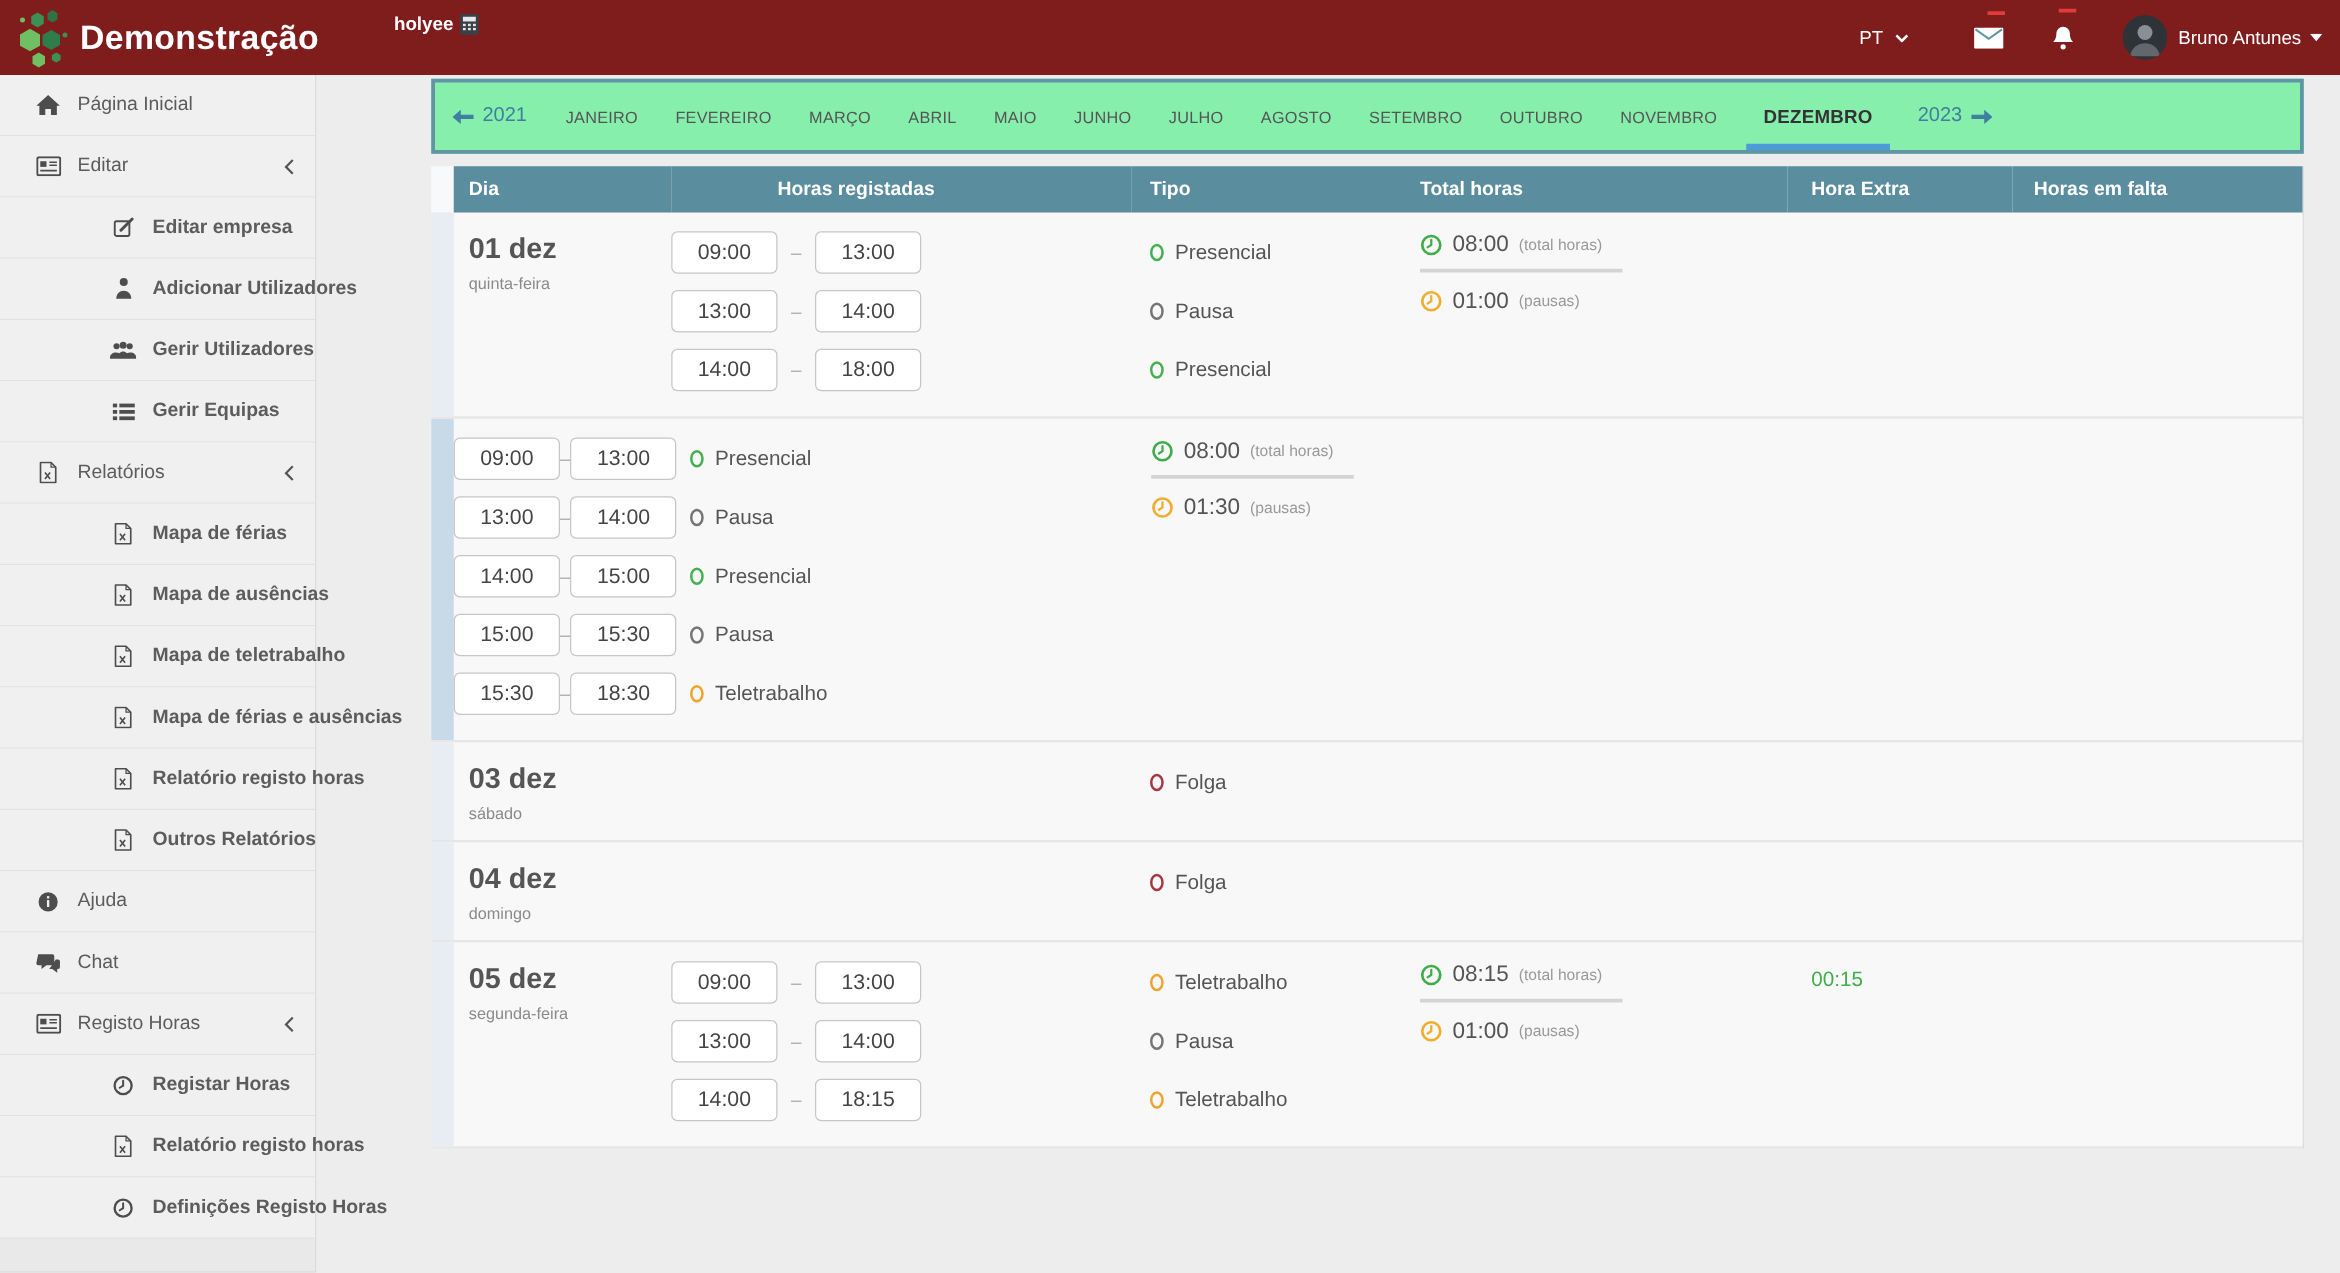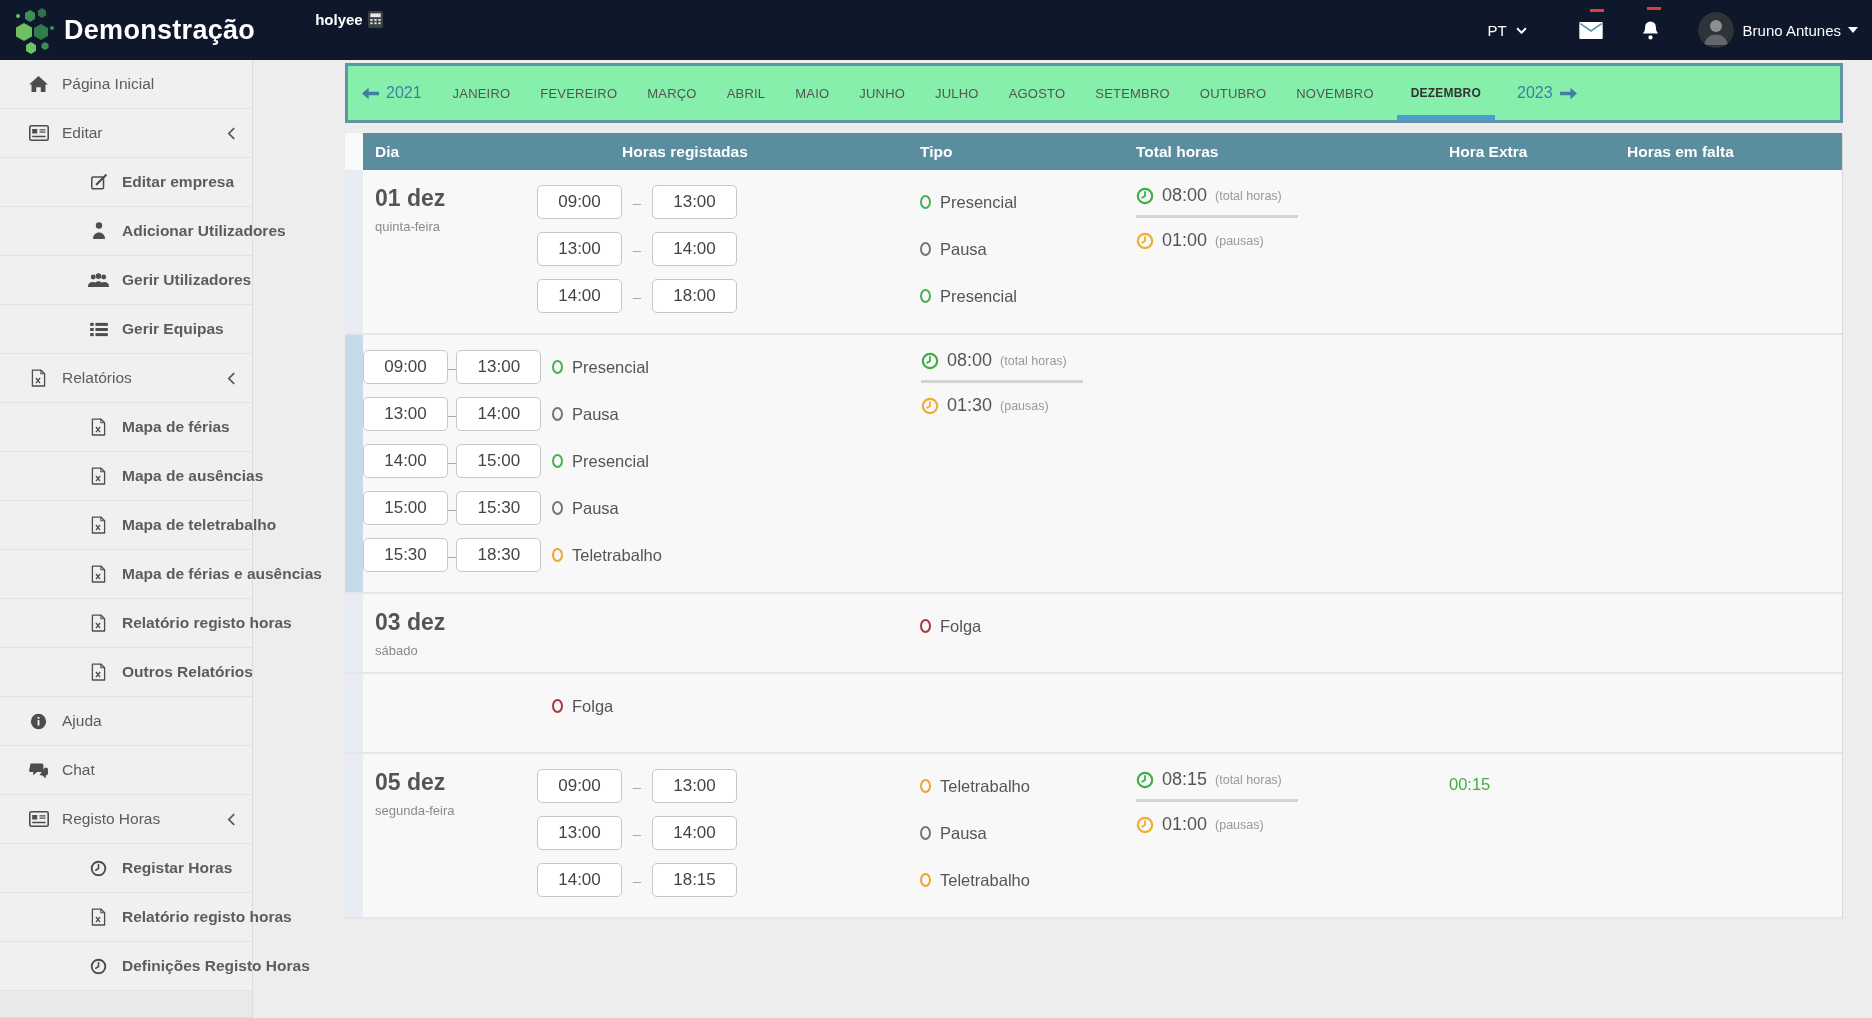--- a/index.html
+++ b/index.html
@@ -1,21 +1,21 @@
 <!DOCTYPE html>
 <html><head>
 <meta charset="utf-8">
 <style>
   * { box-sizing: border-box; margin: 0; padding: 0; }
   html,body { width:1872px; height:1018px; overflow:hidden;
     font-family:"Liberation Sans", sans-serif; background:#ededed; }
 
   
   .topbar { position:fixed; top:0; left:0; width:1872px; height:60px;
-    background:#0f172a; display:flex; align-items:center; z-index:10; }
+    background:#7f1d1d; display:flex; align-items:center; z-index:10; }
   .logo-wrap { margin-left:10px; display:flex; align-items:center; }
   .brand { color:#fff; font-size:27px; font-weight:bold; margin-left:8px; letter-spacing:.3px; }
   .product { display:flex; align-items:flex-start; margin-left:60px; margin-top:-22px; }
   .product b { color:#fff; font-size:15px; margin-right:5px;text-align:right; }
   .top-right { margin-left:auto; display:flex; align-items:center; margin-right:14px;justify-content:flex-end; }
   .lang { color:#fff; font-size:15px; display:flex; align-items:center; gap:9px; cursor:pointer; margin-right:52px; }
   .top-ico { position:relative; color:#fff; margin-right:38px; cursor:pointer; display:flex; }
   .top-ico .unread { position:absolute; top:-13px; right:-1px; width:14px; height:3px; background:#e23b3b; }
   .avatar { width:36px; height:36px; border-radius:50%; overflow:hidden; margin-right:9px; cursor:pointer; flex:none; }
   .username { color:#fff; font-size:15px; display:flex; align-items:center; gap:7px; cursor:pointer; }
@@ -41,21 +41,21 @@
   .btn-default-hours { margin-left:56px; background:#6296a7; color:#fff; border:none; border-radius:3px;
     font-size:17px; font-family:inherit; padding:11px 22px; display:flex; align-items:center; gap:9px; cursor:pointer; }
 
   
   .tabs-box { width:1498px; height:60px; border:3px solid #6095a5; background:#86efac;
     display:flex; align-items:stretch; margin-top:3px; }
   .tab-year { display:flex; align-items:center; gap:7px; color:#3f7fa0; font-size:16px;
     padding:0 16px 0 14px; cursor:pointer; }
   .tab-month { display:flex; align-items:center; padding:0 15px; color:#555; font-size:13px;
     cursor:pointer; position:relative; letter-spacing:.2px; }
-  .tab-month.selected { font-size:12px; font-weight:bold; color:#333; padding:0 22px; }
+  .tab-month.selected { font-size:15px; font-weight:bold; color:#333; padding:0 22px; }
   .tab-month.selected::after { content:""; position:absolute; left:8px; right:8px; bottom:0;
     height:5px; background:#4e9bd8; }
 
   
   .table { width:1498px; margin-top:10px; border-right:1px solid #d8d8d8; }
   .tgrid { display:grid; grid-template-columns:18px 174px 368px 215px 310px 180px 1fr; }
   .thead .hc { background:#5a8d9e; color:#fff; font-weight:bold; font-size:15.5px;
     height:37px; display:flex; align-items:center; }
   .thead .hc-gutter { background:#f7f9fa; }
   .hc.c-day { padding-left:12px; }
@@ -575,20 +575,24 @@
               <span class="ring" style="border-color:#a5383f"></span>
               <span class="type-label">Folga</span>
             </div>
           </div>
           <div class="cell total-cell"></div>
           <div class="extra-cell"></div>
           <div class="missing-cell"></div>
         </div>
         <div class="tgrid trow" style="min-height: 80px;">
           <div class="gutter"></div>
+          <div class="cell day-cell">
+            <div class="day-name">04 dez</div>
+            <div class="day-week">domingo</div>
+          </div>
           <div class="cell"></div>
           <div class="cell tipo-cell">
             <div class="type-line">
               <span class="ring" style="border-color:#a5383f"></span>
               <span class="type-label">Folga</span>
             </div>
           </div>
           <div class="cell total-cell"></div>
           <div class="extra-cell"></div>
           <div class="missing-cell"></div>

